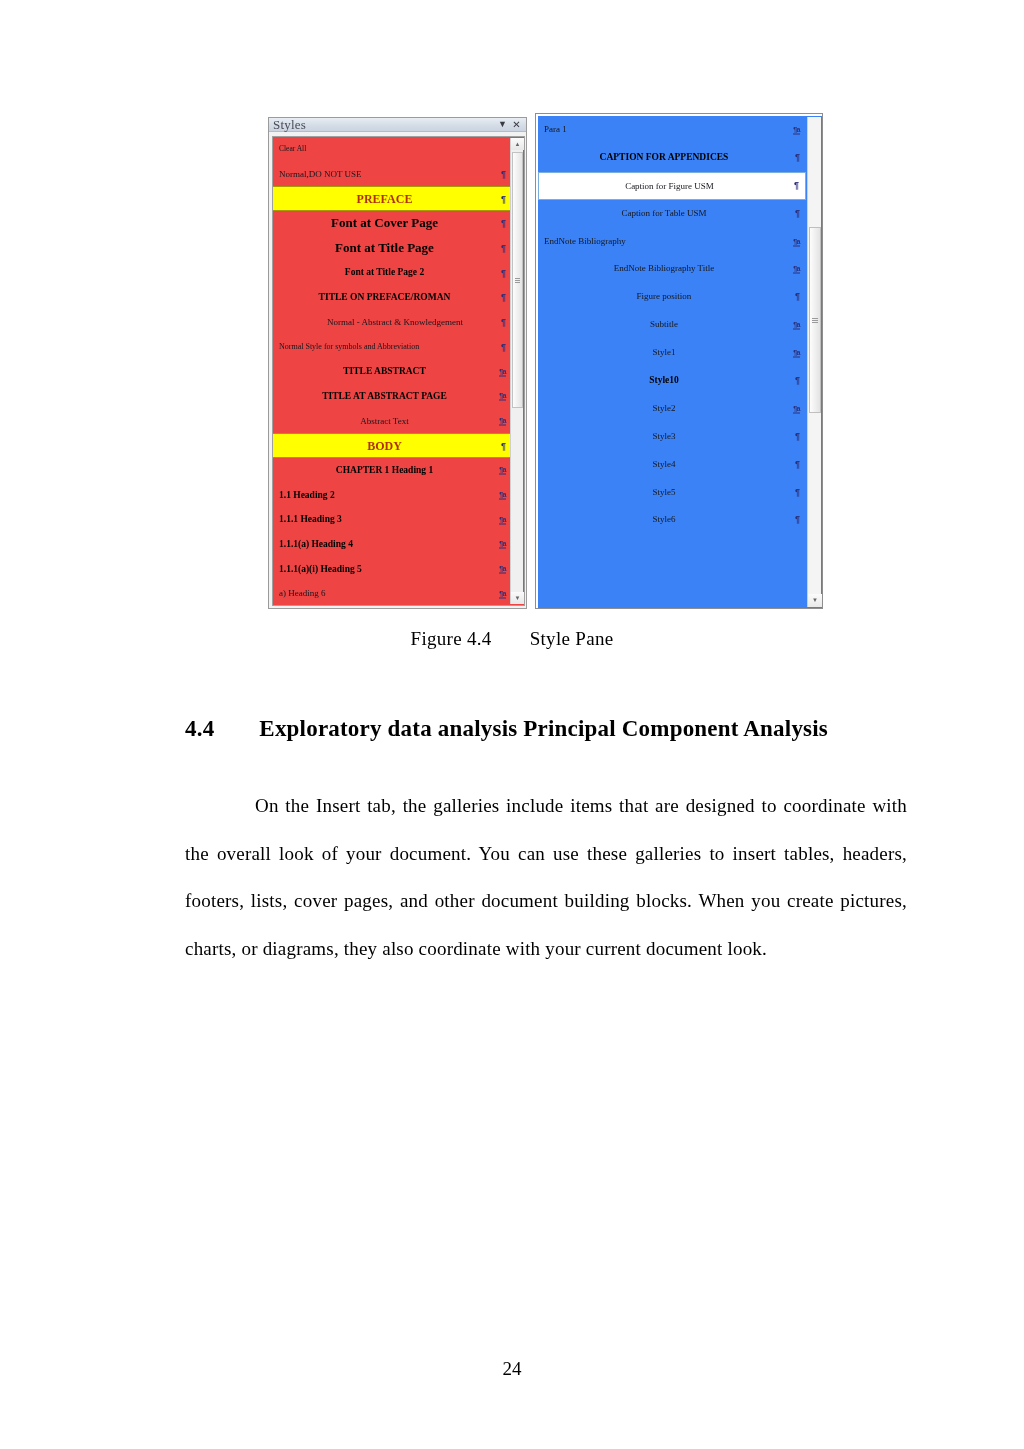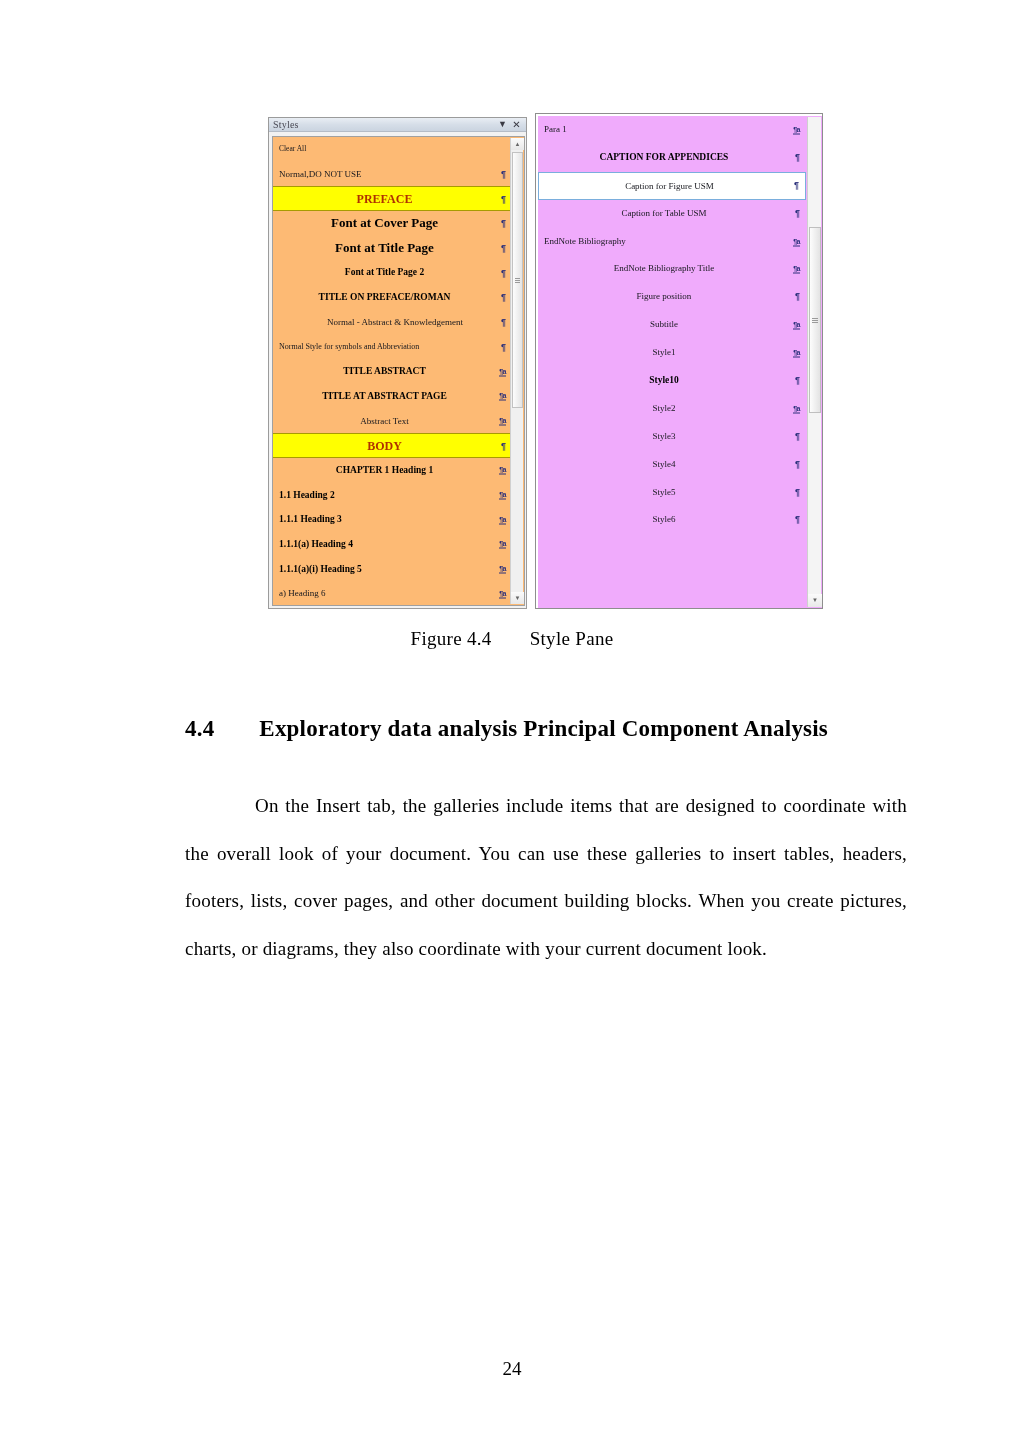--- a/index.html
+++ b/index.html
@@ -40,21 +40,21 @@
     position: relative;
     height: 14px;
     background: linear-gradient(to bottom, #e9eef4 0%, #d6dee8 50%, #cad4e0 100%);
     border-bottom: 1px solid #b5bcc6;
     box-sizing: border-box;
   }
   #left-title-text {
     position: absolute;
     left: 4px;
     top: 0px;
-    font-size: 10px;
+    font-size: 13px;
     line-height: 13px;
     color: #4a4a55;
     letter-spacing: 0.2px;
   }
   .tb-btn {
     position: absolute;
     top: 1px;
     width: 11px;
     height: 11px;
     font-size: 9px;
@@ -65,21 +65,21 @@
   }
   #left-dropdown-btn { right: 18px; }
   #left-close-btn { right: 4px; font-size: 10px; }
 
   #left-list {
     position: absolute;
     left: 3px;
     top: 18px;
     width: 253px;
     height: 470px;
-    background: #fdba74;
+    background: #ef4444;
     border: 1px solid #a0a0a0;
     box-sizing: border-box;
     overflow: hidden;
   }
   #left-list-inner {
     position: absolute;
     left: 0; top: 0;
     width: 237px;
     height: 100%;
   }
@@ -159,21 +159,21 @@
     height: 496px;
     background: #ffffff;
     border: 1px solid #8e8e8e;
     box-sizing: border-box;
   }
   #right-list {
     position: absolute;
     left: 2px; top: 2px;
     width: 284px; height: 492px;
     overflow: hidden;
-    background: #f0abfc;
+    background: #3b82f6;
   }
   #right-list-inner {
     position: absolute;
     left: 0; top: 0;
     width: 268px;
     height: 100%;
   }
   .rrow {
     position: relative;
     box-sizing: border-box;

